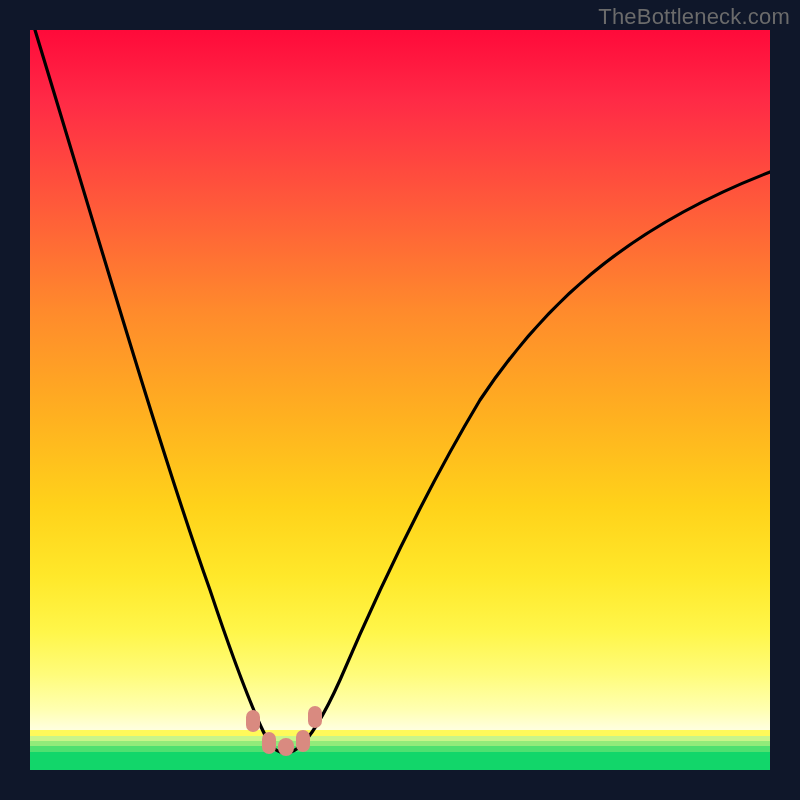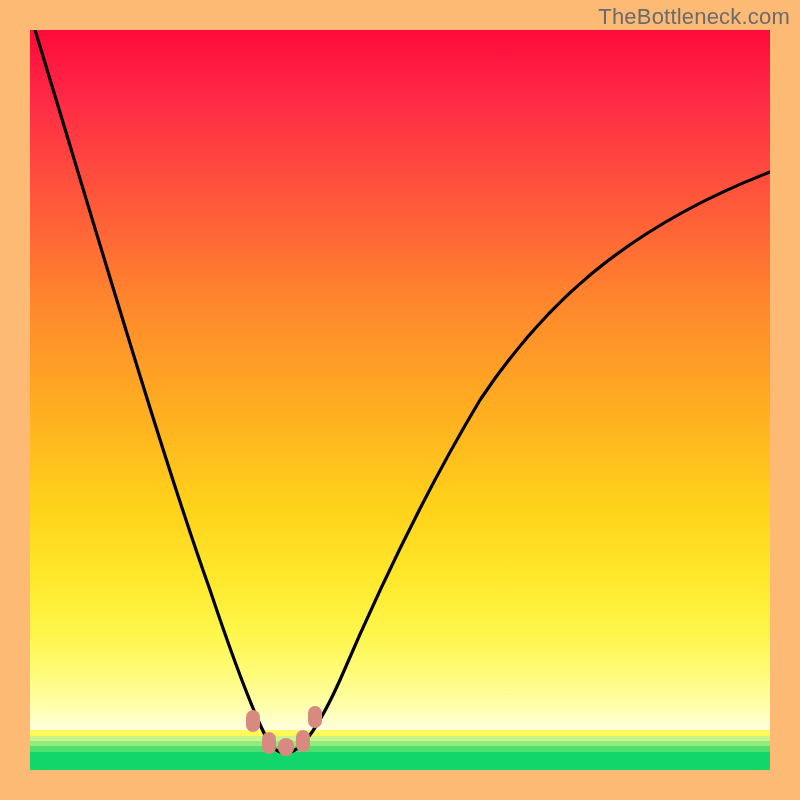--- a/index.html
+++ b/index.html
@@ -8,21 +8,21 @@
     width: 800px;
     height: 800px;
     background: #000;
     overflow: hidden;
     font-family: Arial, Helvetica, sans-serif;
   }
   .frame {
     position: absolute;
     left: 0; top: 0;
     width: 800px; height: 800px;
-    background: #fdba74;
+    background: #0f172a;
   }
   .plot-area {
     position: absolute;
     left: 30px;
     top: 30px;
     width: 740px;
     height: 740px;
     overflow: hidden;
   }
   .gradient {

